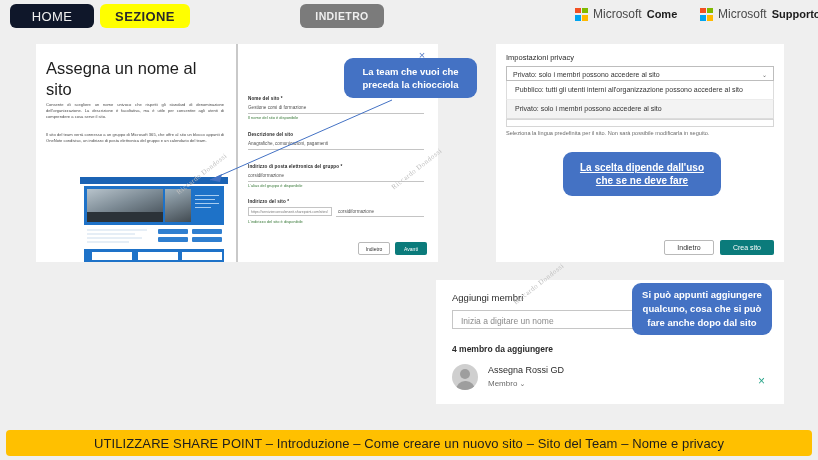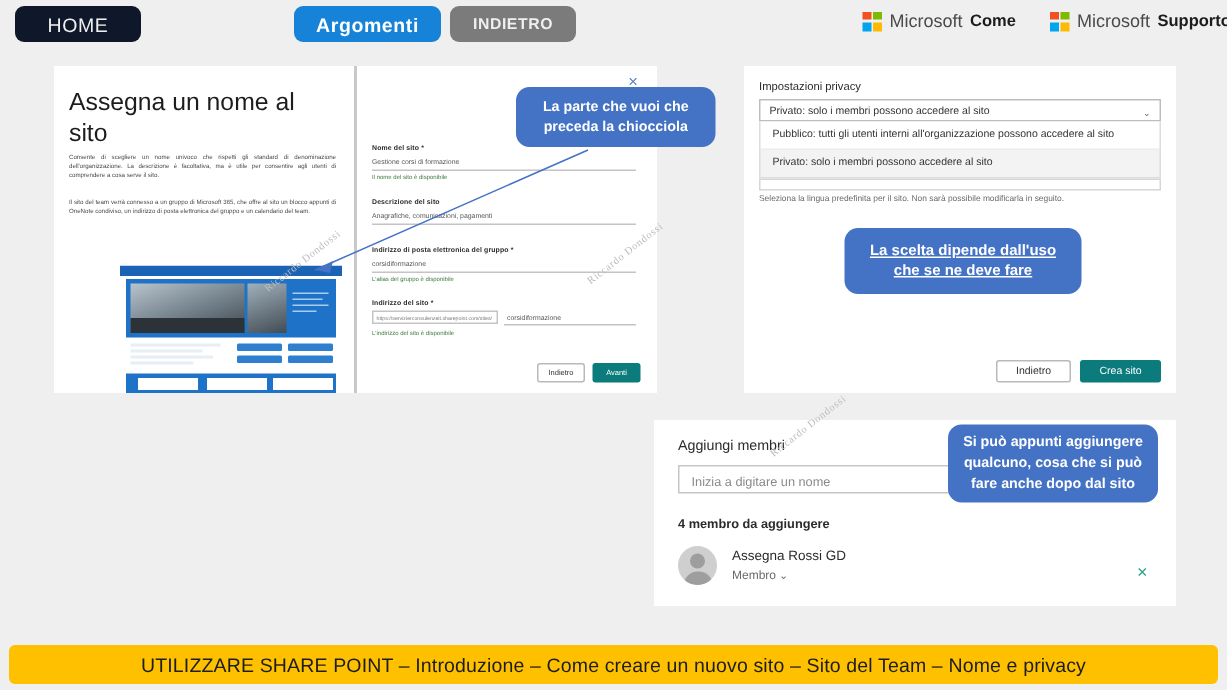--- a/index.html
+++ b/index.html
@@ -158,21 +158,21 @@
     font-size:13px;color:#1d1d1d;letter-spacing:.1px;
   }
 </style>
 </head>
 <body>
 
 <div class="slide">
 
   <div class="topnav">
     <div class="navbtn home">HOME</div>
-    <div class="navbtn argomenti">Argomenti</div>
+    <div class="navbtn sezione">SEZIONE</div>
     <div class="navbtn indietro">INDIETRO</div>
 
     <div class="mslogo forum">
       <span class="msgrid">
           <i></i>
           <i></i>
           <i></i>
           <i></i>
         </span>
       <span class="mstext">Microsoft</span>
@@ -286,21 +286,21 @@
       <span class="cv">⌄</span>
     </div>
     <div class="mb-close">×</div>
   </div>
 
   <svg class="arrow" viewBox="0 0 200 92">
     <line x1="196" y1="4" x2="14" y2="84" stroke="#4472c4" stroke-width="1"></line>
     <polygon points="14,84 26,78 24,86" fill="#4472c4"></polygon>
   </svg>
 
-  <div class="callout co1">La parte che vuoi che preceda la chiocciola</div>
+  <div class="callout co1">La team che vuoi che preceda la chiocciola</div>
   <div class="callout co2">La scelta dipende dall'uso che se ne deve fare</div>
   <div class="callout co3">Si può appunti aggiungere qualcuno, cosa che si può fare anche dopo dal sito</div>
 
   <div class="wm wm1">Riccardo Dondossi</div>
   <div class="wm wm2">Riccardo Dondossi</div>
   <div class="wm wm3">Riccardo Dondossi</div>
 
   <div class="banner">UTILIZZARE SHARE POINT – Introduzione – Come creare un nuovo sito – Sito del Team – Nome e privacy</div>
 
 </div>

